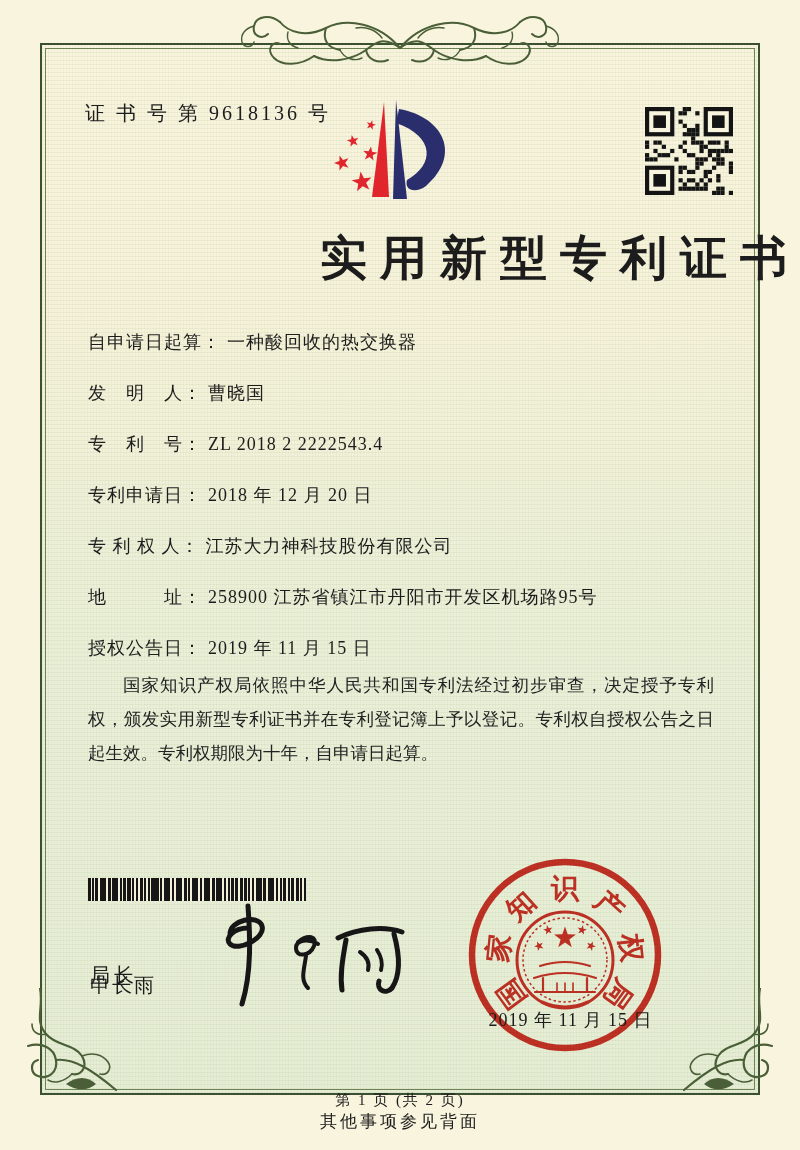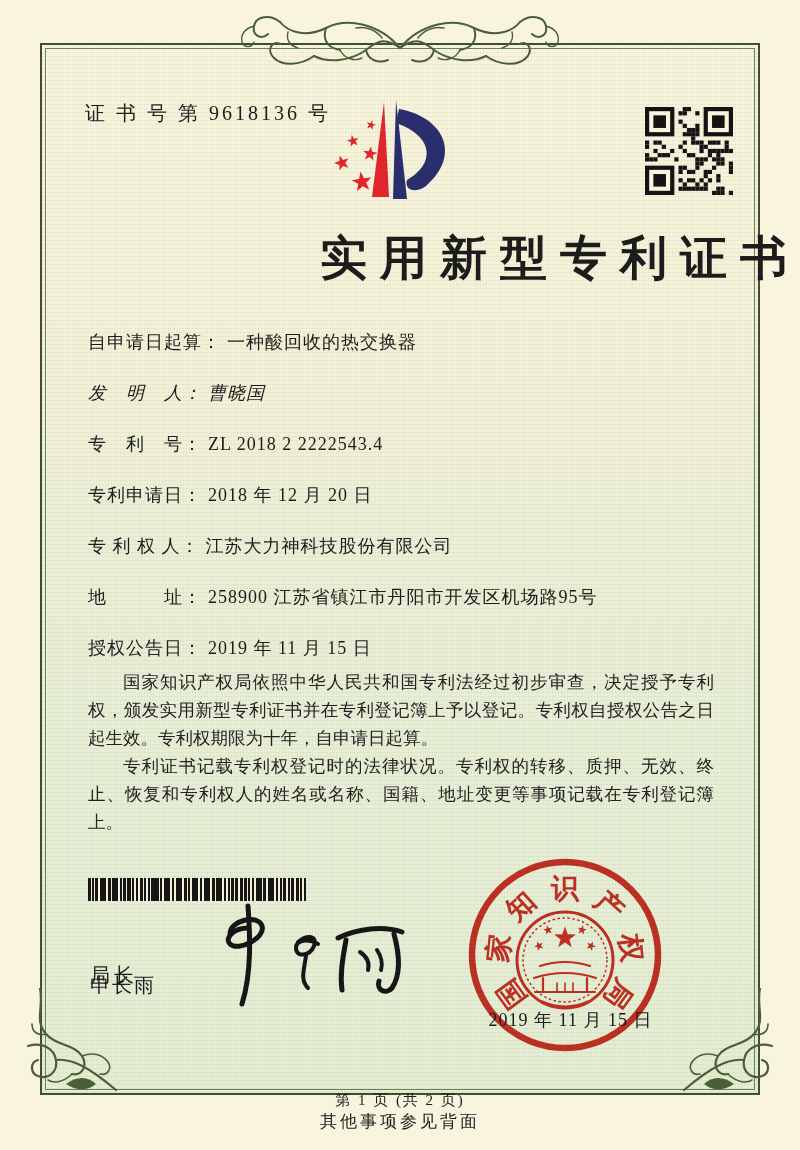--- a/index.html
+++ b/index.html
@@ -28,21 +28,21 @@
     content:"";position:absolute;inset:3px;border:1px solid #6e8253;pointer-events:none;
   }
   .abs{position:absolute;}
   .cert-no{left:85px;top:100px;font-size:20px;letter-spacing:3px;}
   .page-title{left:0;top:227px;width:100%;text-align:right;font-size:47px;font-weight:bold;letter-spacing:13px;text-indent:13px;}
   .qr{left:645px;top:107px;width:88px;height:88px;}
   .row{left:88px;width:630px;font-size:18px;letter-spacing:1px;white-space:nowrap;}
   .row .lbl{display:inline-block;}
   .row .val{margin-left:6px;}
   .row2-pair{position:absolute;left:332px;top:0;}
-  .notice{left:88px;top:668px;width:626px;font-size:17.5px;line-height:28px;text-align:justify;color:#222;}
+  .notice{left:88px;top:668px;width:626px;font-size:17.5px;line-height:34px;text-align:justify;color:#222;}
   .notice p{text-indent:2em;}
   .barcode{
     left:88px;top:878px;width:218px;height:23px;
     background:
       repeating-linear-gradient(90deg,#161616 0 2px,transparent 2px 4px),
       repeating-linear-gradient(90deg,#161616 0 1px,transparent 1px 7px),
       repeating-linear-gradient(90deg,#161616 0 3px,transparent 3px 13px),
       repeating-linear-gradient(90deg,transparent 0 5px,#161616 5px 6px,transparent 6px 17px);
     background-color:#f3efd8;
   }
@@ -235,42 +235,41 @@
       <rect x="4" y="60" width="20" height="20" fill="#f8f4dd"></rect>
       <rect x="8" y="64" width="12" height="12" fill="#141414"></rect>
     </svg>
   </div>
 
 <div class="abs page-title">实用新型专利证书</div>
 
 <div class="abs row" style="top:330px;">
   <span class="lbl">自申请日起算：</span><span class="val">一种酸回收的热交换器</span>
 </div>
-<div class="abs row" style="top:381px;font-style:italic;">
+<div class="abs row" style="top:381px;">
   <span class="lbl">发　明　人：</span><span class="val">曹晓国</span>
 </div>
 <div class="abs row" style="top:432px;">
   <span class="lbl">专　利　号：</span><span class="val">ZL 2018 2 2222543.4</span>
 </div>
 <div class="abs row" style="top:483px;">
   <span class="lbl">专利申请日：</span><span class="val">2018 年 12 月 20 日</span>
 </div>
 <div class="abs row" style="top:534px;">
   <span class="lbl">专 利 权 人：</span><span class="val">江苏大力神科技股份有限公司</span>
 </div>
 <div class="abs row" style="top:585px;">
   <span class="lbl">地　　　址：</span><span class="val">258900 江苏省镇江市丹阳市开发区机场路95号</span>
 </div>
 <div class="abs row" style="top:636px;">
   <span class="lbl">授权公告日：</span><span class="val">2019 年 11 月 15 日</span>
 </div>
 
 <div class="abs notice">
   <p>国家知识产权局依照中华人民共和国专利法经过初步审查，决定授予专利权，颁发实用新型专利证书并在专利登记簿上予以登记。专利权自授权公告之日起生效。专利权期限为十年，自申请日起算。</p>
-  <p>专利证书记载专利权登记时的法律状况。专利权的转移、质押、无效、终止、恢复和专利权人的姓名或名称、国籍、地址变更等事项记载在专利登记簿上。</p>
 </div>
 
 <div class="abs barcode"></div>
 
 <div class="abs director-label">局长</div>
 <div class="abs director-name">申长雨</div>
 
 <svg class="abs signature" width="220" height="112" viewBox="0 0 220 112">
   <g fill="none" stroke="#161616" stroke-width="5" stroke-linecap="round" stroke-linejoin="round">
     <path d="M30,34 C30,20 58,14 62,26 C66,38 38,52 30,44 C24,38 34,28 48,28"></path>

